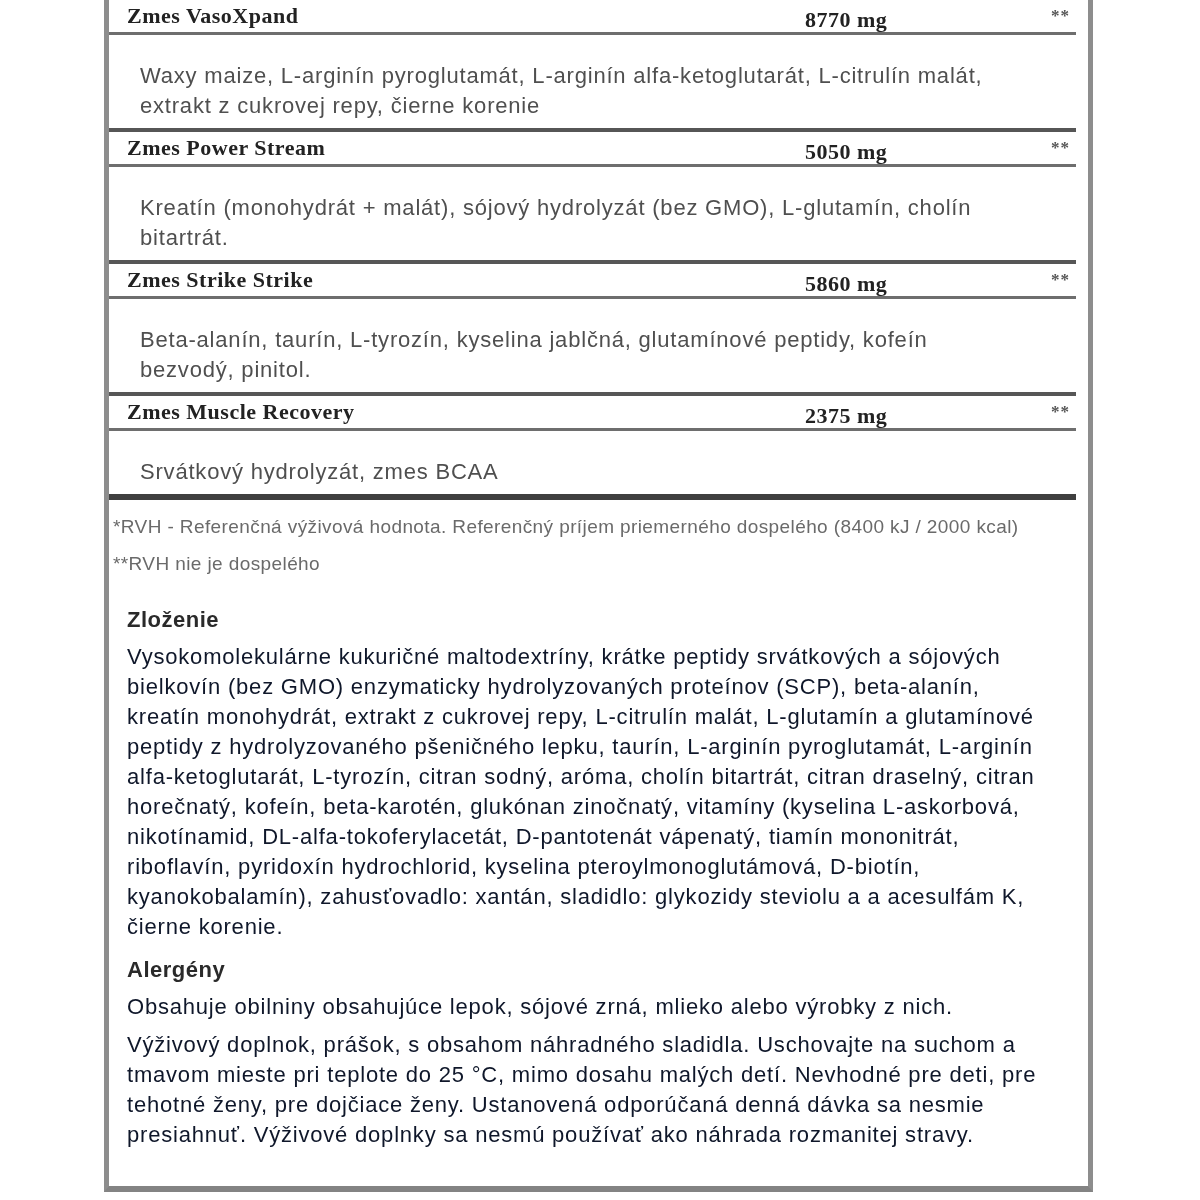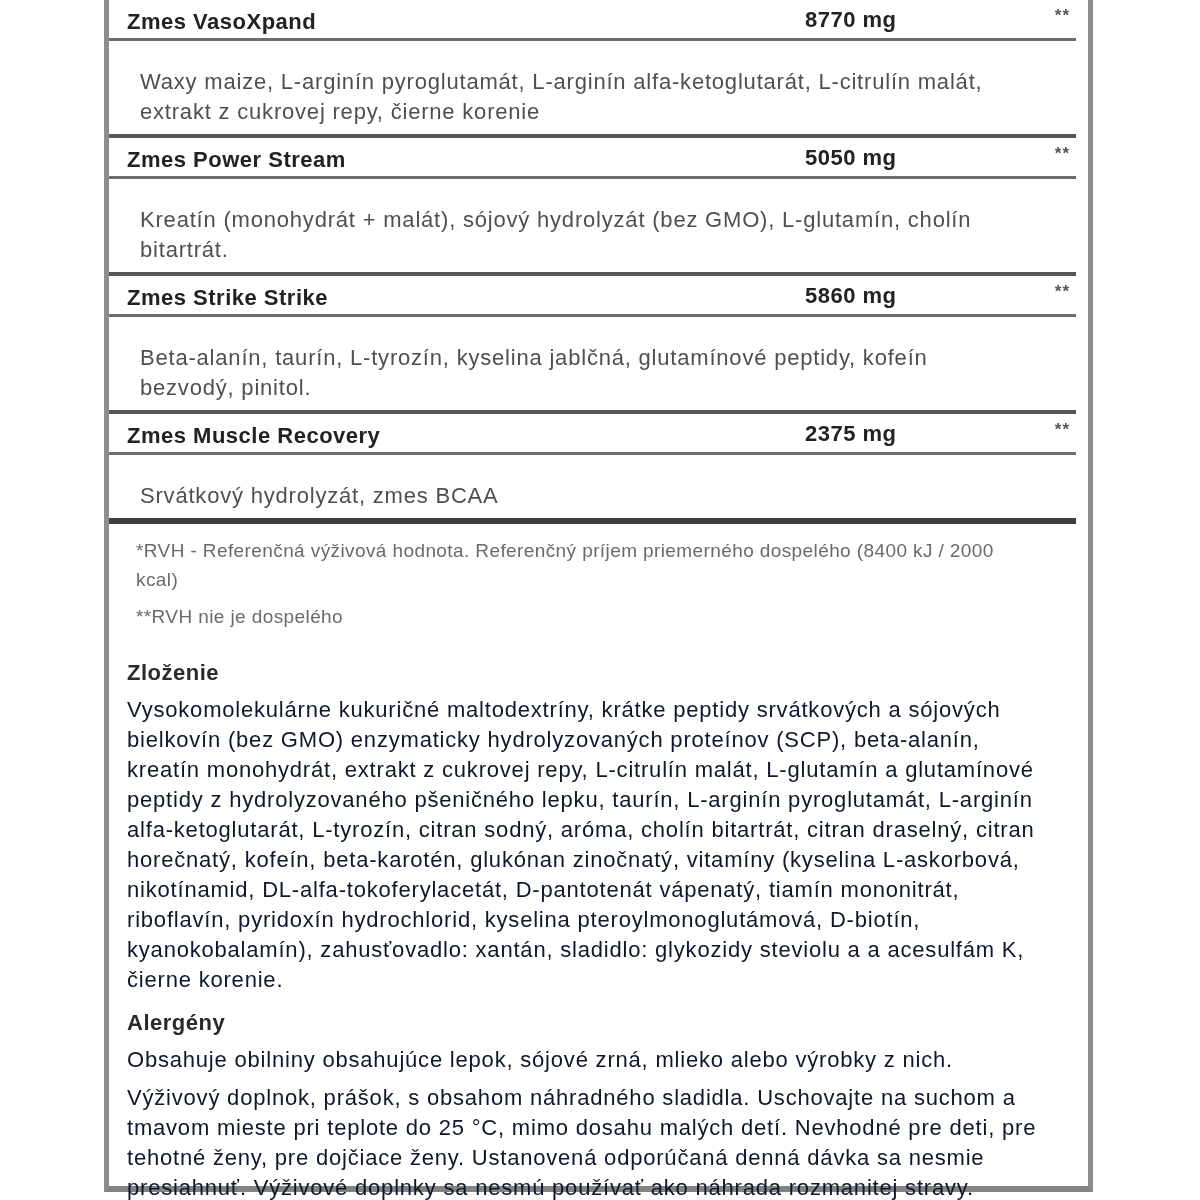--- a/index.html
+++ b/index.html
@@ -32,23 +32,24 @@
   .content {
     margin-right: 12px; 
   }
   .rule { width: 100%; }
   .rule.under-header { height: 3px; background: #6e6e6e; }
   .rule.between      { height: 4px; background: #565656; }
   .rule.thick        { height: 6px; background: #3f3f3f; }
 
   .sf-header {
     position: relative;
-    padding: 8px 6px 2px 18px;
+    padding: 2px 6px 2px 18px;
     line-height: 28px;
     height: 28px;
+    font-family: Liberation Serif, serif;
   }
   .sf-name {
     font-weight: bold;
     font-size: 22px;
     letter-spacing: 0.5px;
     color: #222222;
     white-space: nowrap;
   }
   .sf-amount {
     position: absolute;
@@ -70,21 +71,21 @@
     letter-spacing: 1px;
   }
   .sf-ingredients {
     padding: 26px 58px 7px 31px;
     font-size: 22px;
     letter-spacing: 0.8px;
     line-height: 30px;
     color: #4f4f4f;
   }
   .footnotes {
-    padding: 12px 40px 6px 27px;
+    padding: 12px 40px 6px 4px;
   }
   .footnote {
     font-size: 19px;
     letter-spacing: 0.4px;
     line-height: 29px;
     color: #6a6a6a;
     margin-bottom: 8px;
   }
   .sec-heading {
     padding: 14px 20px 0 18px;

